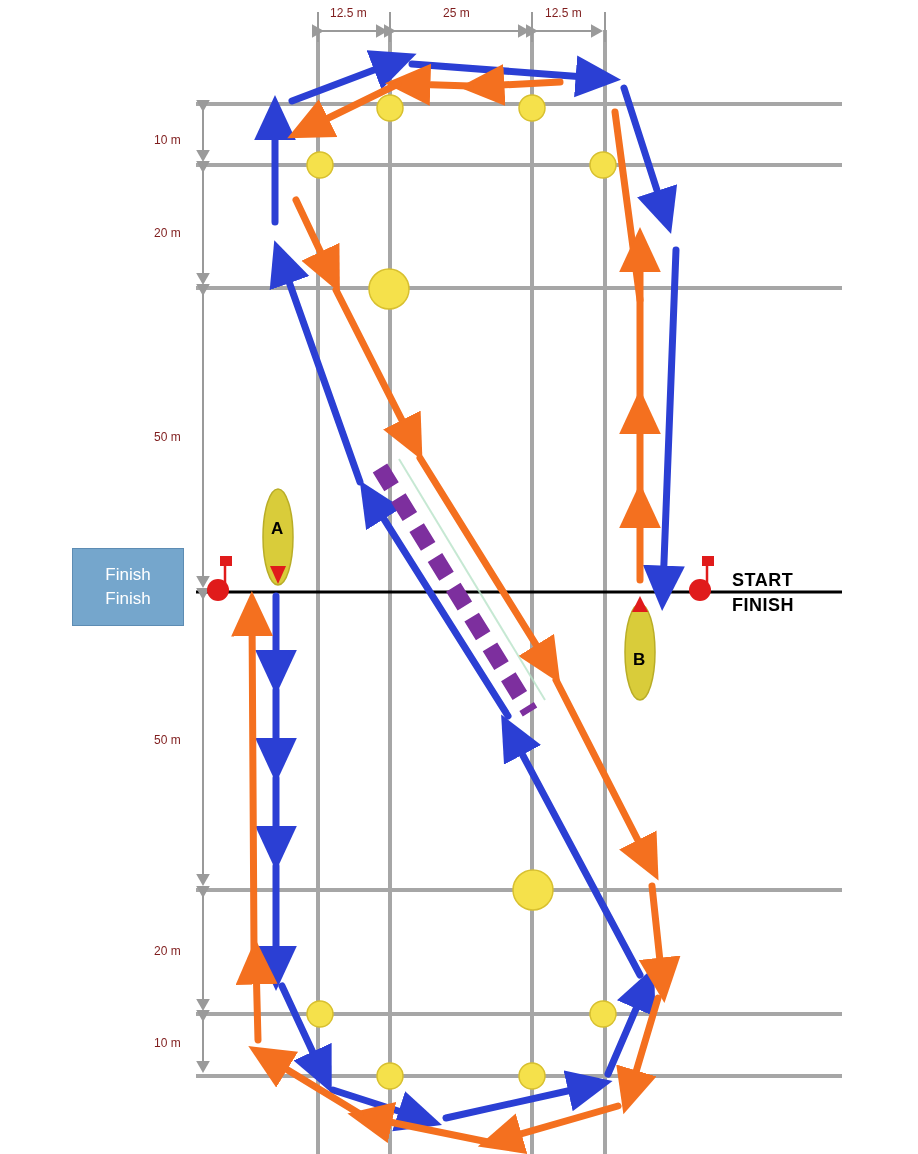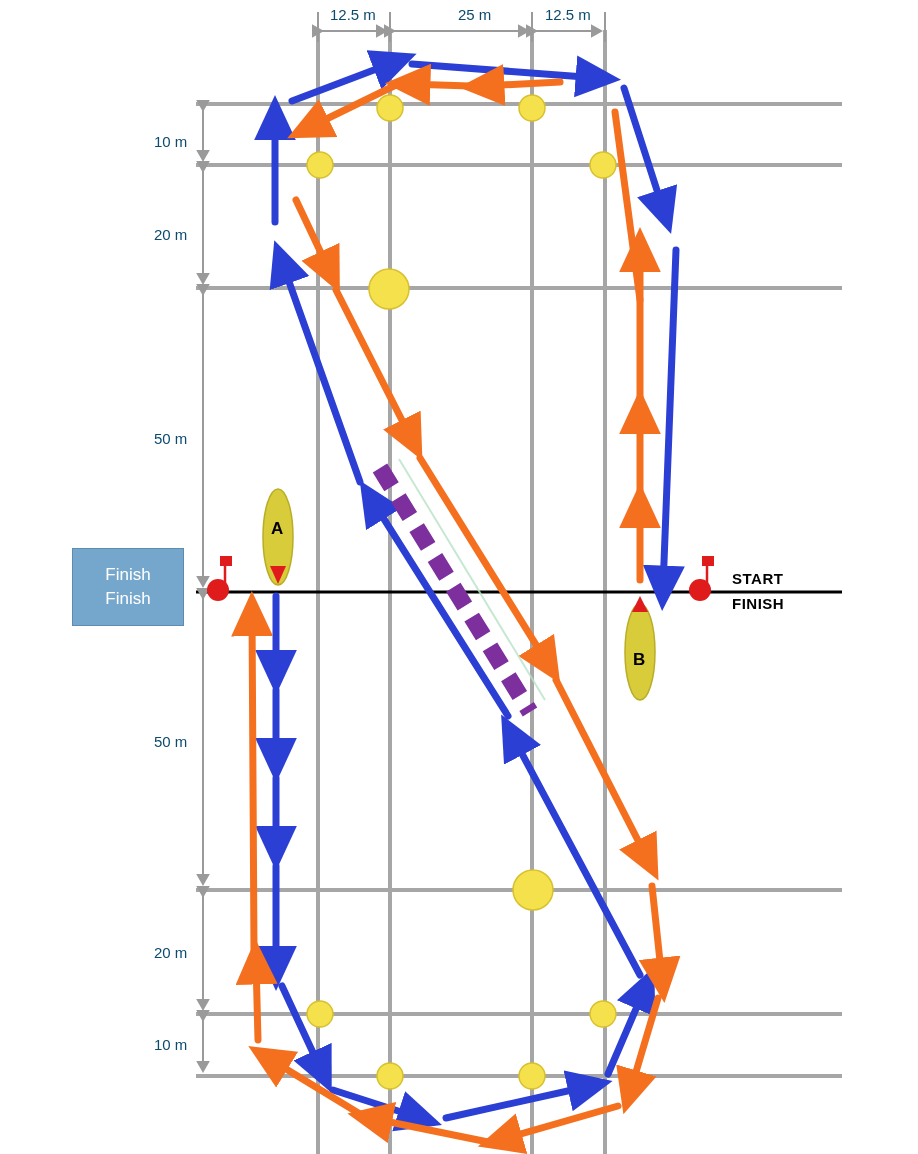--- a/index.html
+++ b/index.html
@@ -1,19 +1,19 @@
 <!DOCTYPE html>
 <html><head>
 <meta charset="utf-8">
 <style>
   html,body{margin:0;padding:0;background:#ffffff;}
   body{font-family:"Liberation Sans", sans-serif;}
   #root{position:relative;width:918px;height:1154px;overflow:hidden;background:#fff;}
-  .dimlbl{position:absolute;font-size:15px;color:#0c4a6e;white-space:nowrap;}
-  .bigtxt{position:absolute;font-size:15px;font-weight:bold;color:#000;letter-spacing:.5px;}
+  .dimlbl{position:absolute;font-size:12px;color:#7f1d1d;white-space:nowrap;}
+  .bigtxt{position:absolute;font-size:18px;font-weight:bold;color:#000;letter-spacing:.5px;}
   #tower{position:absolute;left:72px;top:548px;width:110px;height:76px;background:#75a6cc;
          border:1px solid #5d8cb3;color:#ffffff;font-size:17px;line-height:24px;
          display:flex;flex-direction:column;align-items:center;justify-content:center;}
   .boatlbl{position:absolute;font-size:17px;font-weight:bold;color:#000;}
   svg{position:absolute;left:0;top:0;}
 </style>
 </head>
 <body>
 
 <div id="root">
@@ -161,21 +161,21 @@
     <span>Finish</span>
   </div>
 
   <div class="bigtxt" style="left:732px;top:570px;">START</div>
   <div class="bigtxt" style="left:732px;top:595px;">FINISH</div>
 
   <div class="boatlbl" style="left:271px;top:519px;">A</div>
   <div class="boatlbl" style="left:633px;top:650px;">B</div>
 
   <div class="dimlbl" style="left:330px;top:6px;">12.5 m</div>
-  <div class="dimlbl" style="left:458px;top:6px;">25 m</div>
+  <div class="dimlbl" style="left:443px;top:6px;">25 m</div>
   <div class="dimlbl" style="left:545px;top:6px;">12.5 m</div>
 
   <div class="dimlbl" style="left:154px;top:133px;">10 m</div>
   <div class="dimlbl" style="left:154px;top:226px;">20 m</div>
   <div class="dimlbl" style="left:154px;top:430px;">50 m</div>
 
   <div class="dimlbl" style="left:154px;top:733px;">50 m</div>
   <div class="dimlbl" style="left:154px;top:944px;">20 m</div>
   <div class="dimlbl" style="left:154px;top:1036px;">10 m</div>
 

